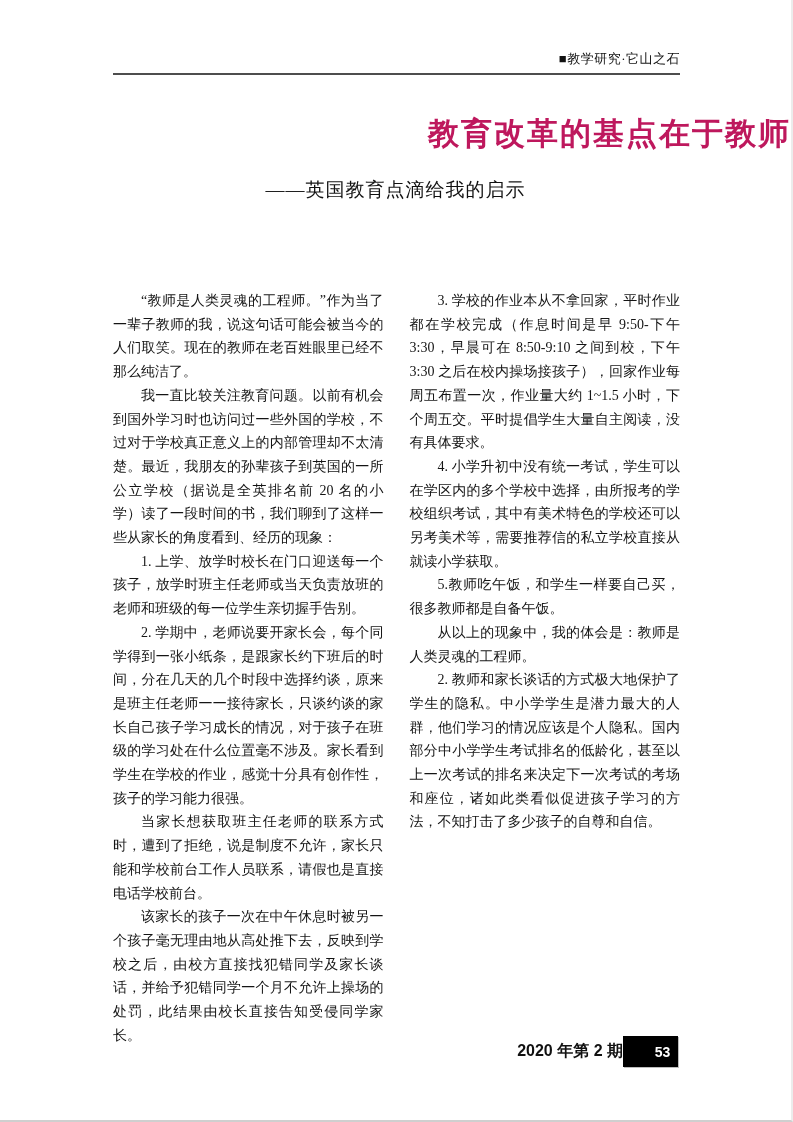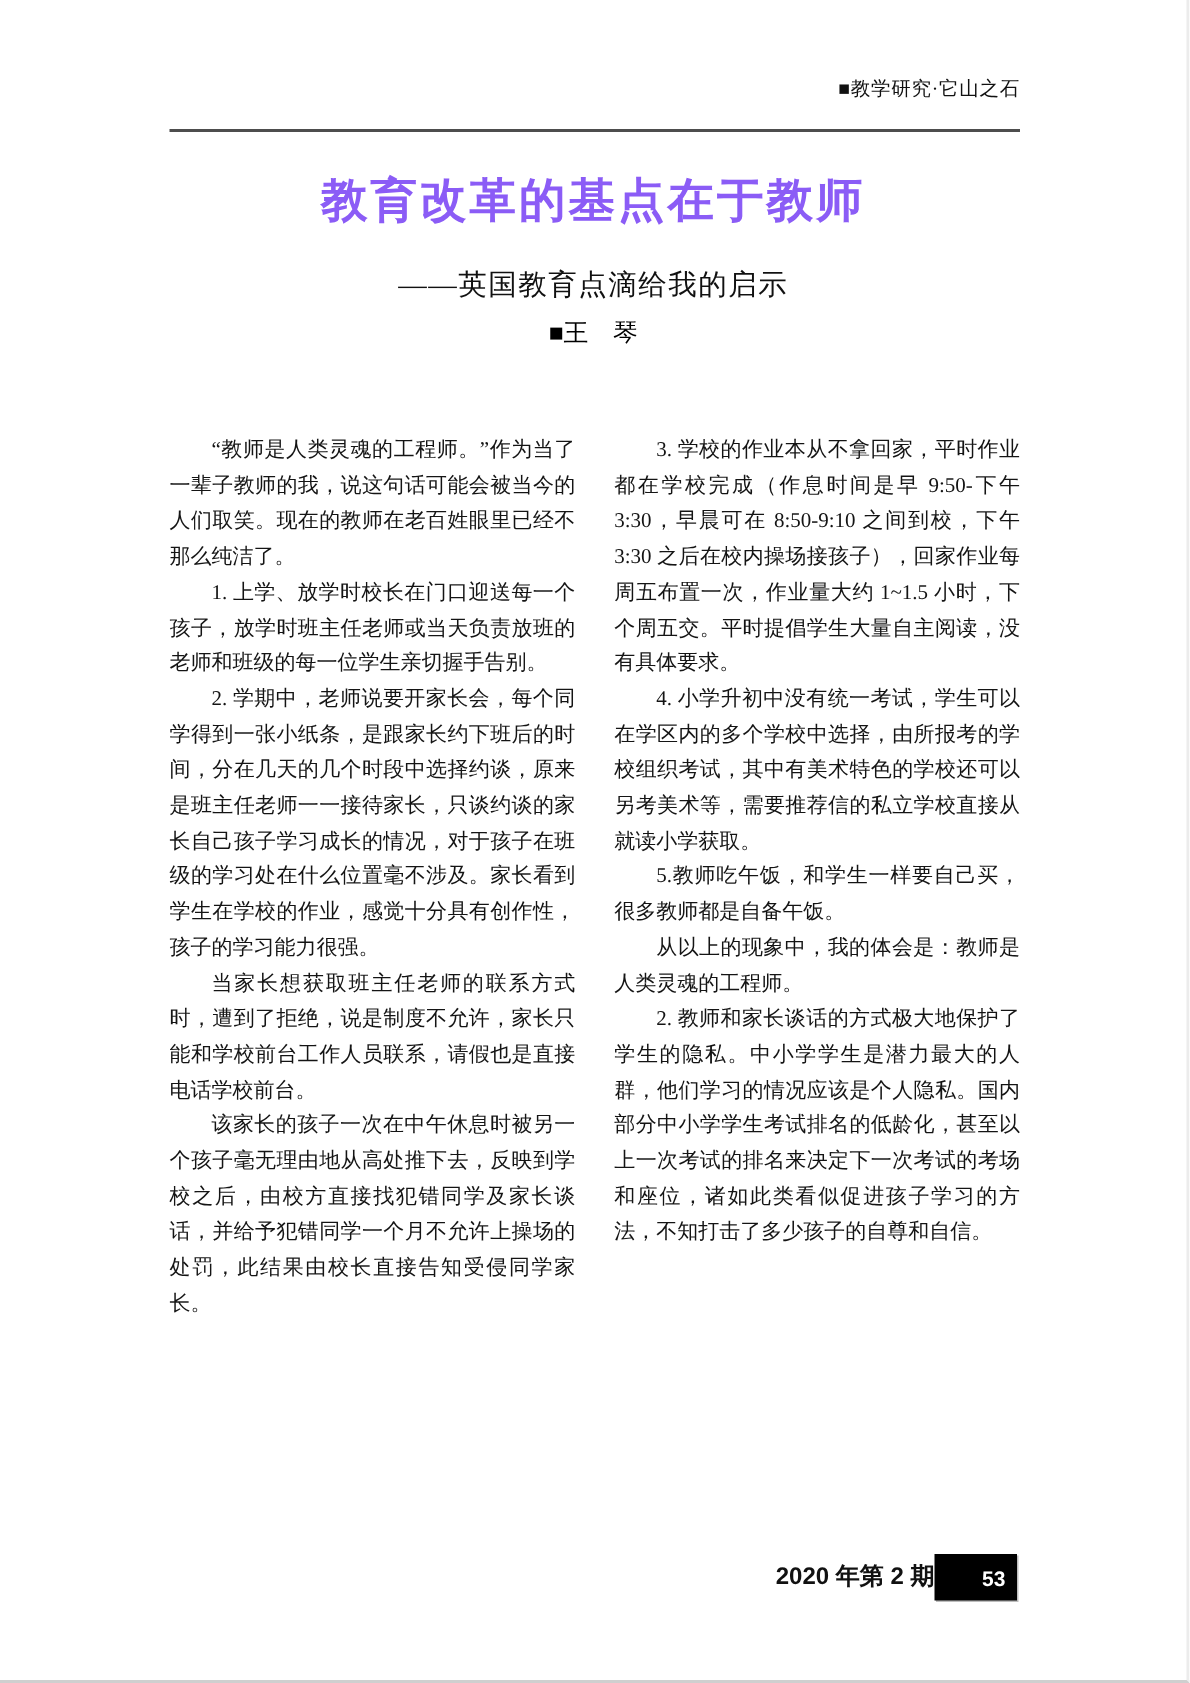--- a/index.html
+++ b/index.html
@@ -17,34 +17,34 @@
   }
   .header {
     position: absolute;
     top: 50px;
     left: 113px;
     width: 567px;
     text-align: right;
     font-size: 13px;
     letter-spacing: 0.5px;
     color: #111111;
-    padding-bottom: 18px;
+    padding-bottom: 5px;
     border-bottom: 2px solid #4d4d4d;
   }
   .title {
     position: absolute;
     top: 113px;
     left: 0;
     width: 100%;
-    text-align: center;
+    text-align: right;
     font-family: "Liberation Sans", "DejaVu Sans", sans-serif;
     font-weight: 700;
     font-size: 31px;
     letter-spacing: 2px;
-    color: #8b5cf6;
+    color: #be185d;
   }
   .subtitle {
     position: absolute;
     top: 177px;
     left: 0;
     width: 100%;
     text-align: center;
     font-size: 19px;
     letter-spacing: 1px;
     color: #111111;
@@ -110,25 +110,25 @@
 <div class="page">
 
   <div class="header">
     <span>■教学研究·它山之石</span>
   </div>
 
   <div class="title">教育改革的基点在于教师</div>
 
   <div class="subtitle">——英国教育点滴给我的启示</div>
 
-  <div class="author">■王　琴</div>
 
   <div class="columns">
     <div class="col">
       <p>“教师是人类灵魂的工程师。”作为当了一辈子教师的我，说这句话可能会被当今的人们取笑。现在的教师在老百姓眼里已经不那么纯洁了。</p>
+      <p>我一直比较关注教育问题。以前有机会到国外学习时也访问过一些外国的学校，不过对于学校真正意义上的内部管理却不太清楚。最近，我朋友的孙辈孩子到英国的一所公立学校（据说是全英排名前 20 名的小学）读了一段时间的书，我们聊到了这样一些从家长的角度看到、经历的现象：</p>
       <p>1. 上学、放学时校长在门口迎送每一个孩子，放学时班主任老师或当天负责放班的老师和班级的每一位学生亲切握手告别。</p>
       <p>2. 学期中，老师说要开家长会，每个同学得到一张小纸条，是跟家长约下班后的时间，分在几天的几个时段中选择约谈，原来是班主任老师一一接待家长，只谈约谈的家长自己孩子学习成长的情况，对于孩子在班级的学习处在什么位置毫不涉及。家长看到学生在学校的作业，感觉十分具有创作性，孩子的学习能力很强。</p>
       <p>当家长想获取班主任老师的联系方式时，遭到了拒绝，说是制度不允许，家长只能和学校前台工作人员联系，请假也是直接电话学校前台。</p>
       <p>该家长的孩子一次在中午休息时被另一个孩子毫无理由地从高处推下去，反映到学校之后，由校方直接找犯错同学及家长谈话，并给予犯错同学一个月不允许上操场的处罚，此结果由校长直接告知受侵同学家长。</p>
     </div>
     <div class="col">
       <p>3. 学校的作业本从不拿回家，平时作业都在学校完成（作息时间是早 9:50-下午 3:30，早晨可在 8:50-9:10 之间到校，下午 3:30 之后在校内操场接孩子），回家作业每周五布置一次，作业量大约 1~1.5 小时，下个周五交。平时提倡学生大量自主阅读，没有具体要求。</p>
       <p>4. 小学升初中没有统一考试，学生可以在学区内的多个学校中选择，由所报考的学校组织考试，其中有美术特色的学校还可以另考美术等，需要推荐信的私立学校直接从就读小学获取。</p>
       <p>5.教师吃午饭，和学生一样要自己买，很多教师都是自备午饭。</p>
       <p>从以上的现象中，我的体会是：教师是人类灵魂的工程师。</p>

